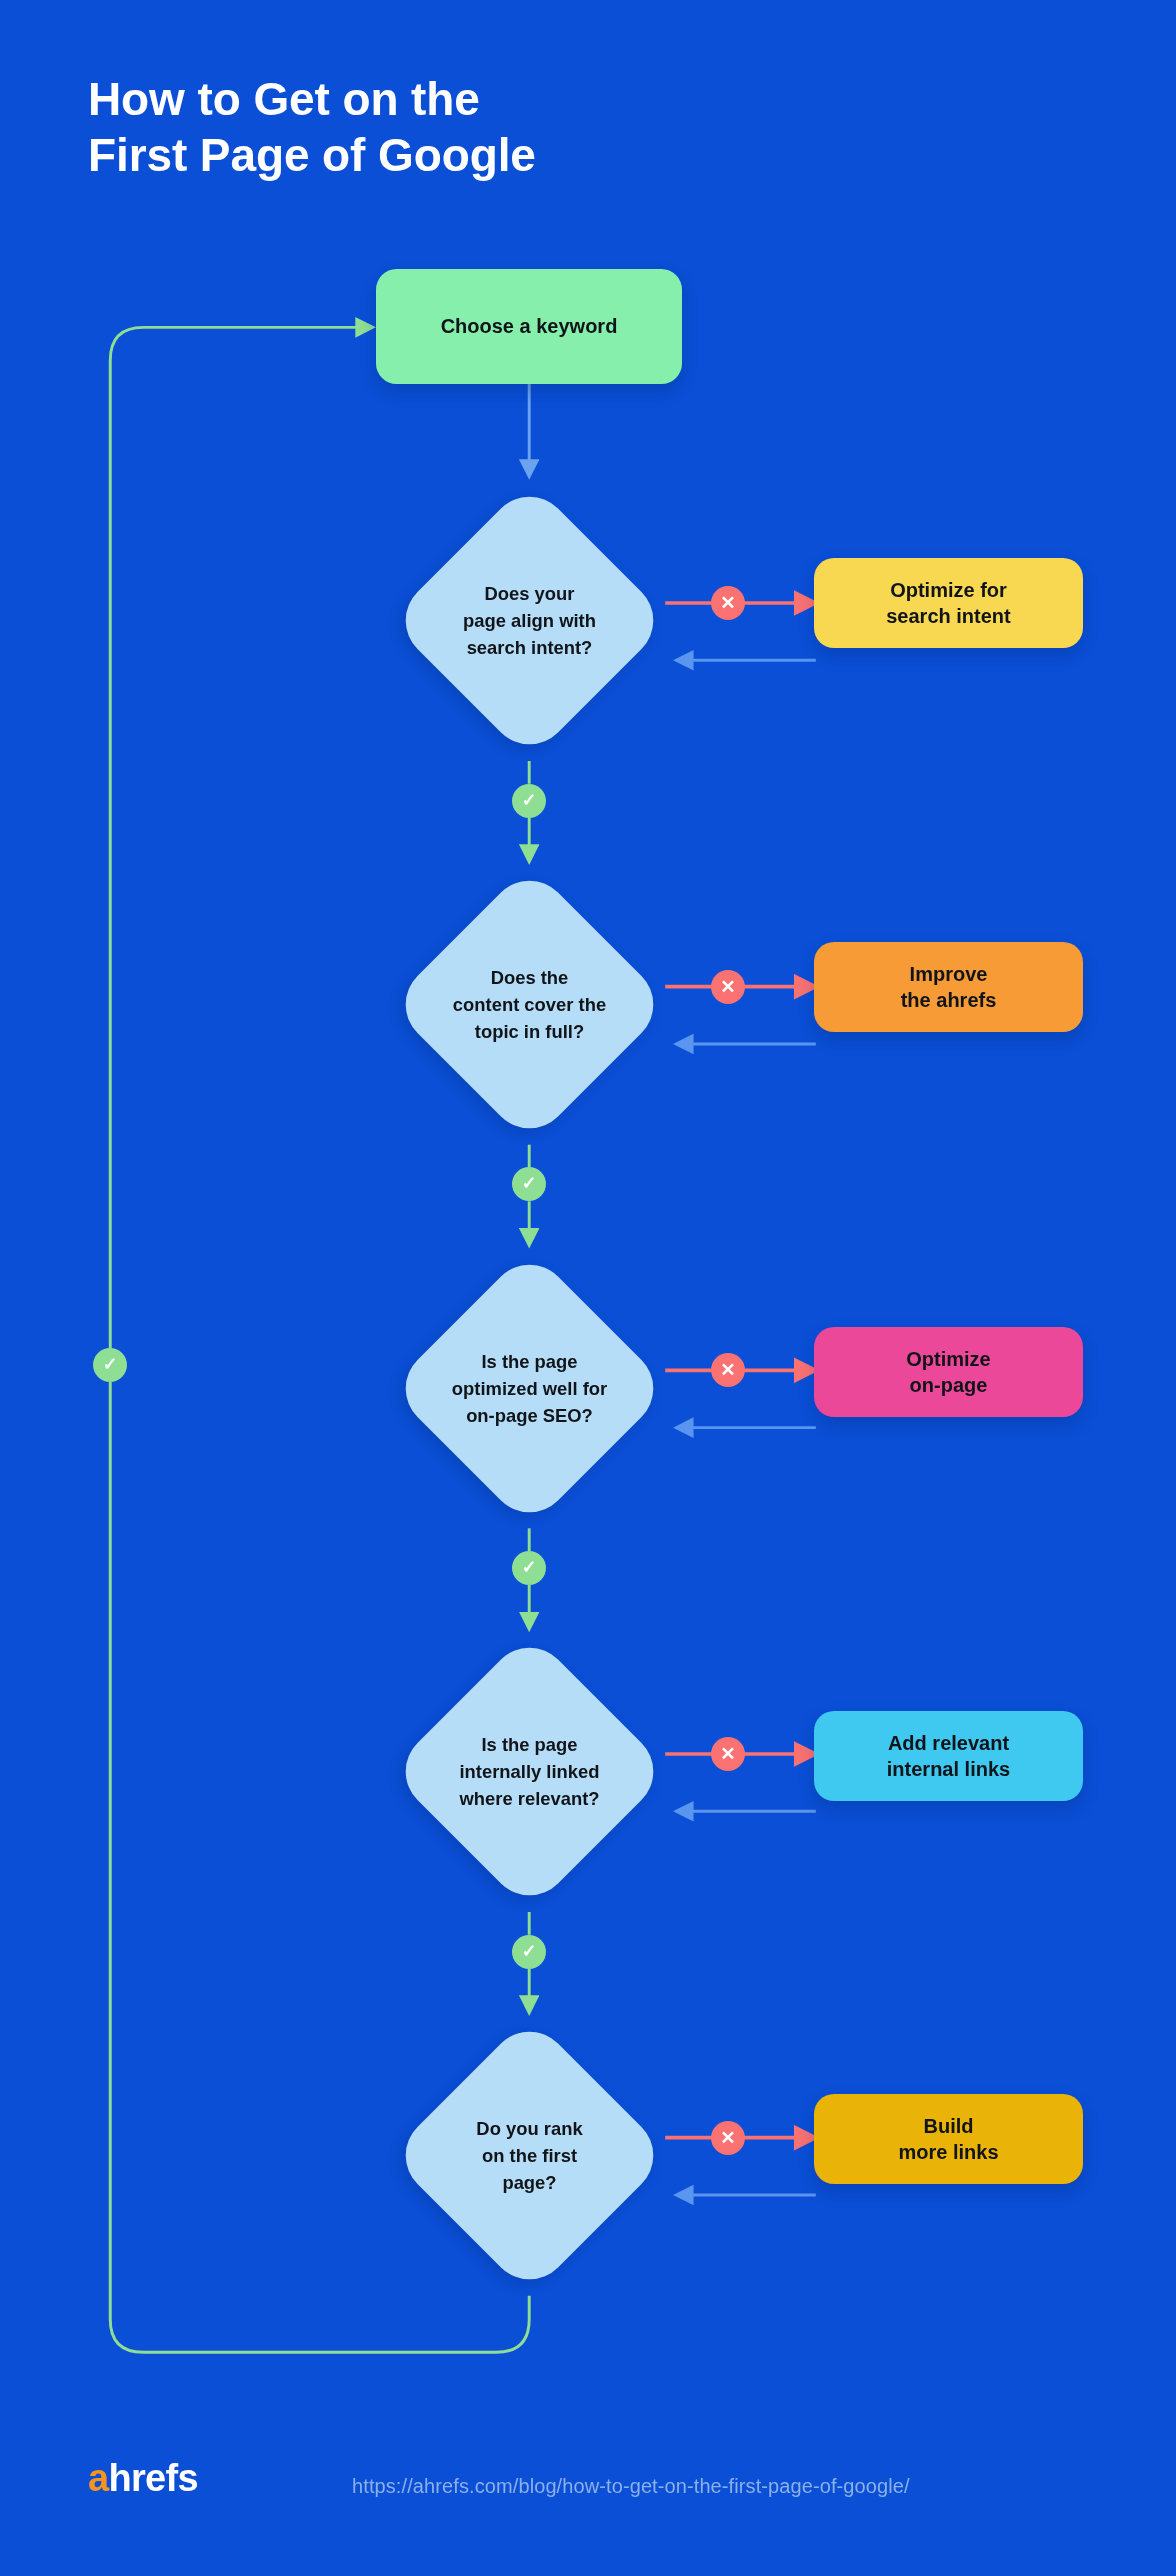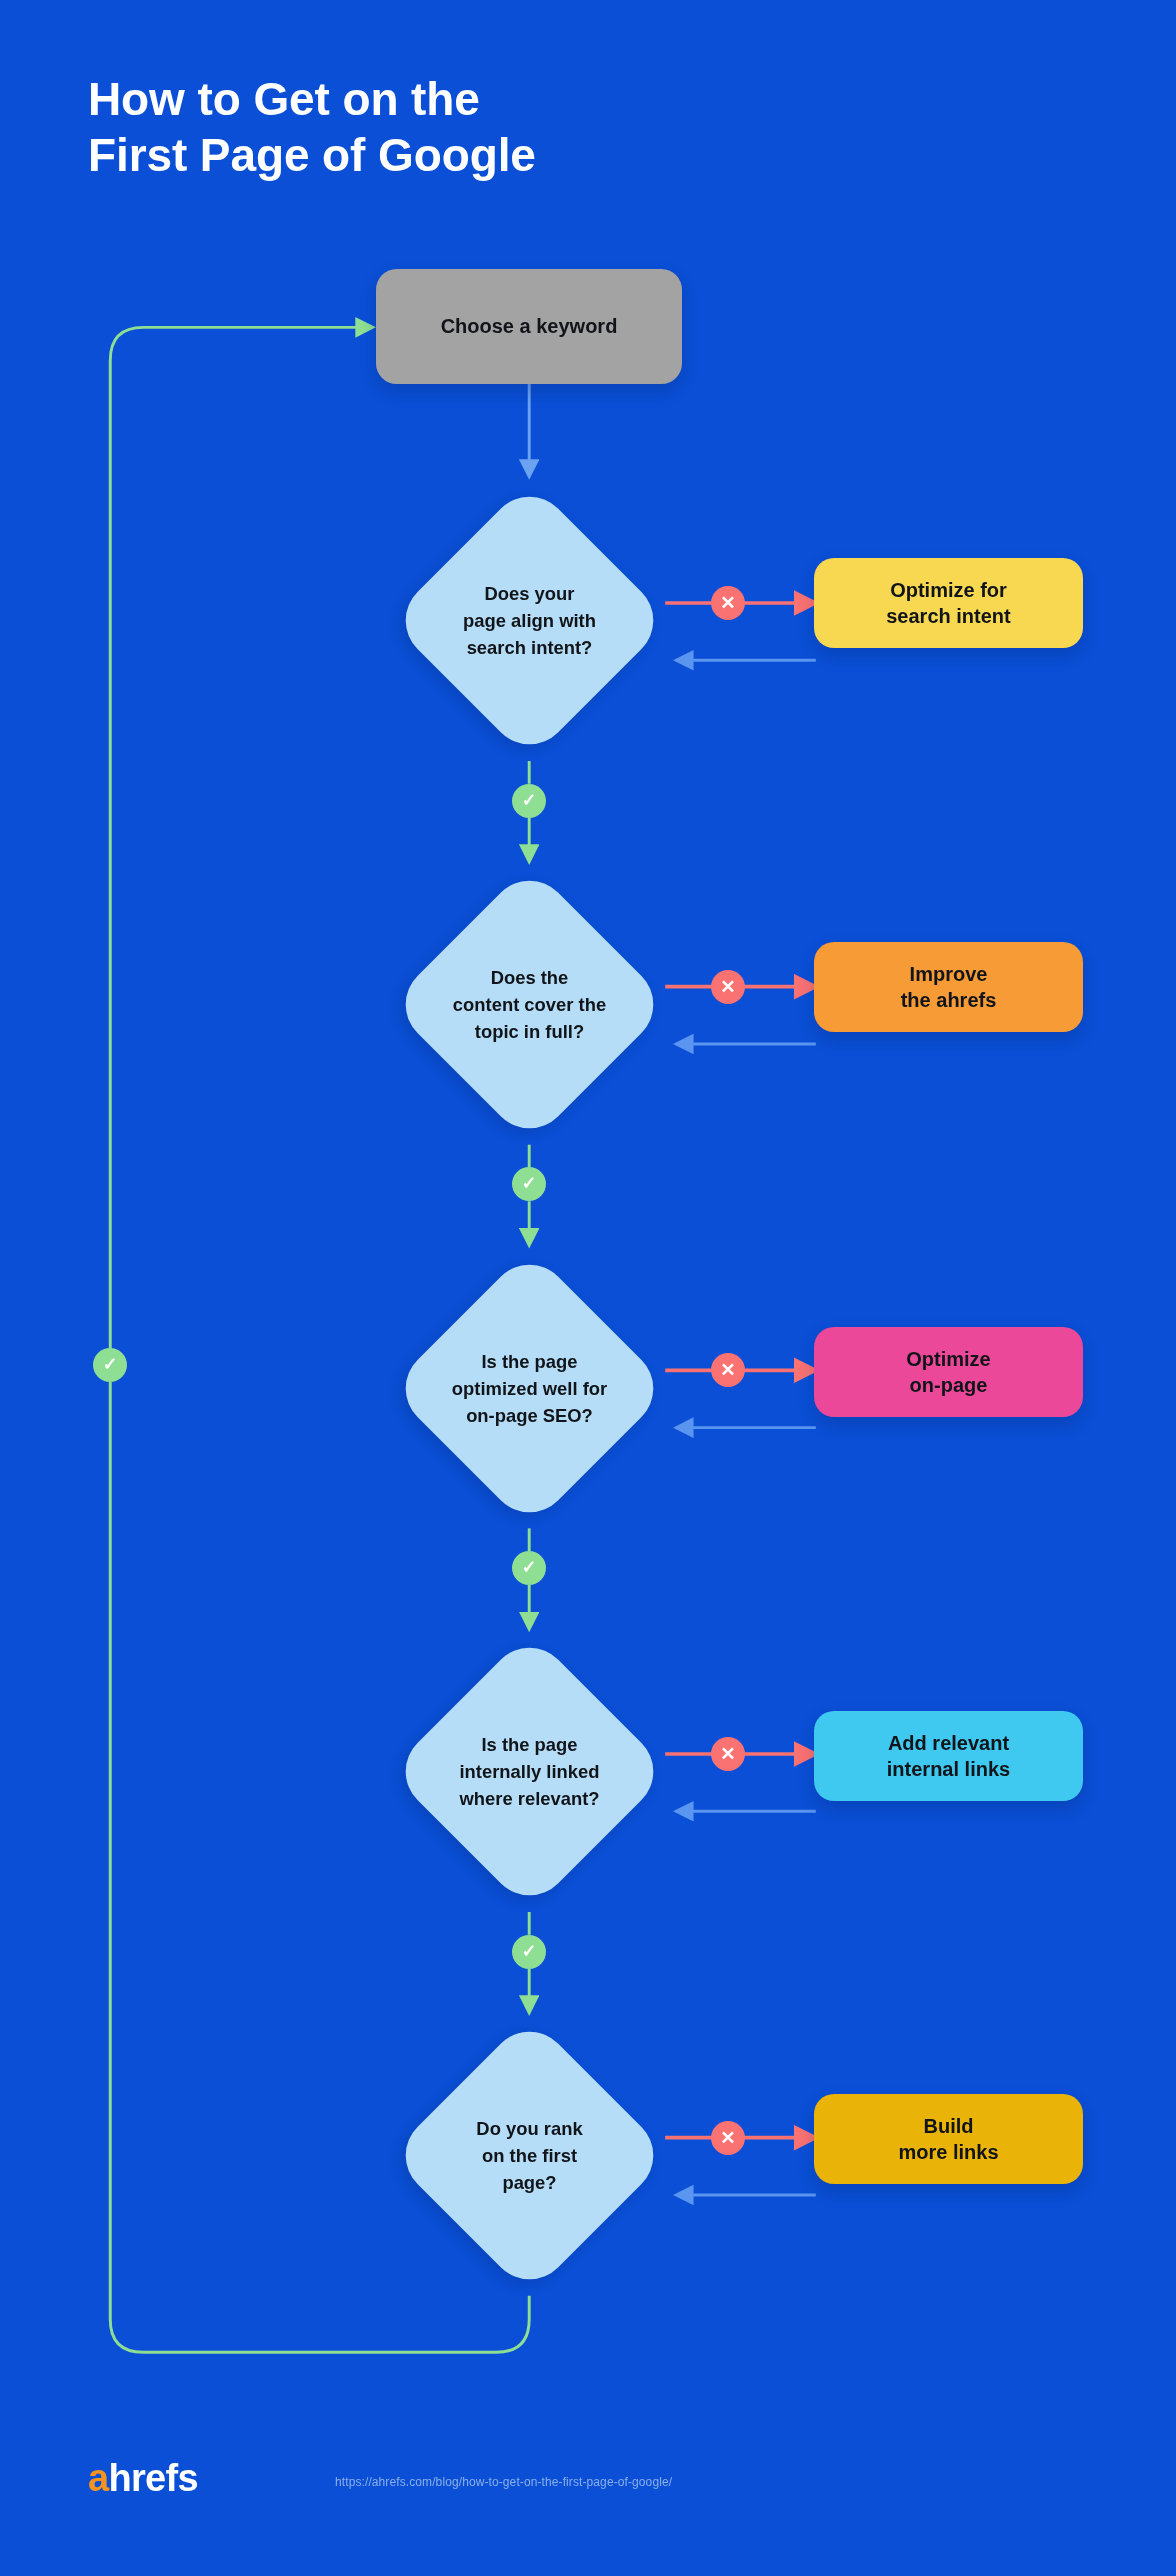--- a/index.html
+++ b/index.html
@@ -33,21 +33,21 @@
     color:#111418;
     font-weight:bold;
     border-radius:19px;
     box-shadow:0 7.4px 16px rgba(4,32,92,.22);
     line-height:1.32;
   }
   .node span{display:block;white-space:pre-line;}
 
   .start-node{
     left:376px;top:269px;width:306px;height:115px;
-    background:#a3a3a3;
+    background:#86efac;
     font-size:20px;
     border-radius:20.6px;
   }
 
   .action{
     width:269px;height:90px;
     font-size:20px;
     border-radius:20px;
   }
   .action-0{left:814px;top:558px;background:#f8d850;}
@@ -108,22 +108,22 @@
   
   #footer{position:absolute;left:88px;top:2459px;width:1029px;height:59px;text-align:right;}
   .logo{
     position:absolute;left:0;top:0;
     font-size:38px;font-weight:bold;letter-spacing:-0.7px;
     line-height:1;
   }
   .logo .a{color:#f7941e;}
   .logo .rest{color:#ffffff;}
   #siteurl{
-    position:absolute;left:247px;top:16px;
-    color:#8cb0e8;font-size:12px;letter-spacing:0.1px;
+    position:absolute;left:264px;top:16px;
+    color:#8cb0e8;font-size:20px;letter-spacing:0.1px;
   }
 </style>
 </head>
 <body>
 
 <div class="stage">
 
   <div id="title">
     <span class="ln">How to Get on the</span>
     <span class="ln">First Page of Google</span>

